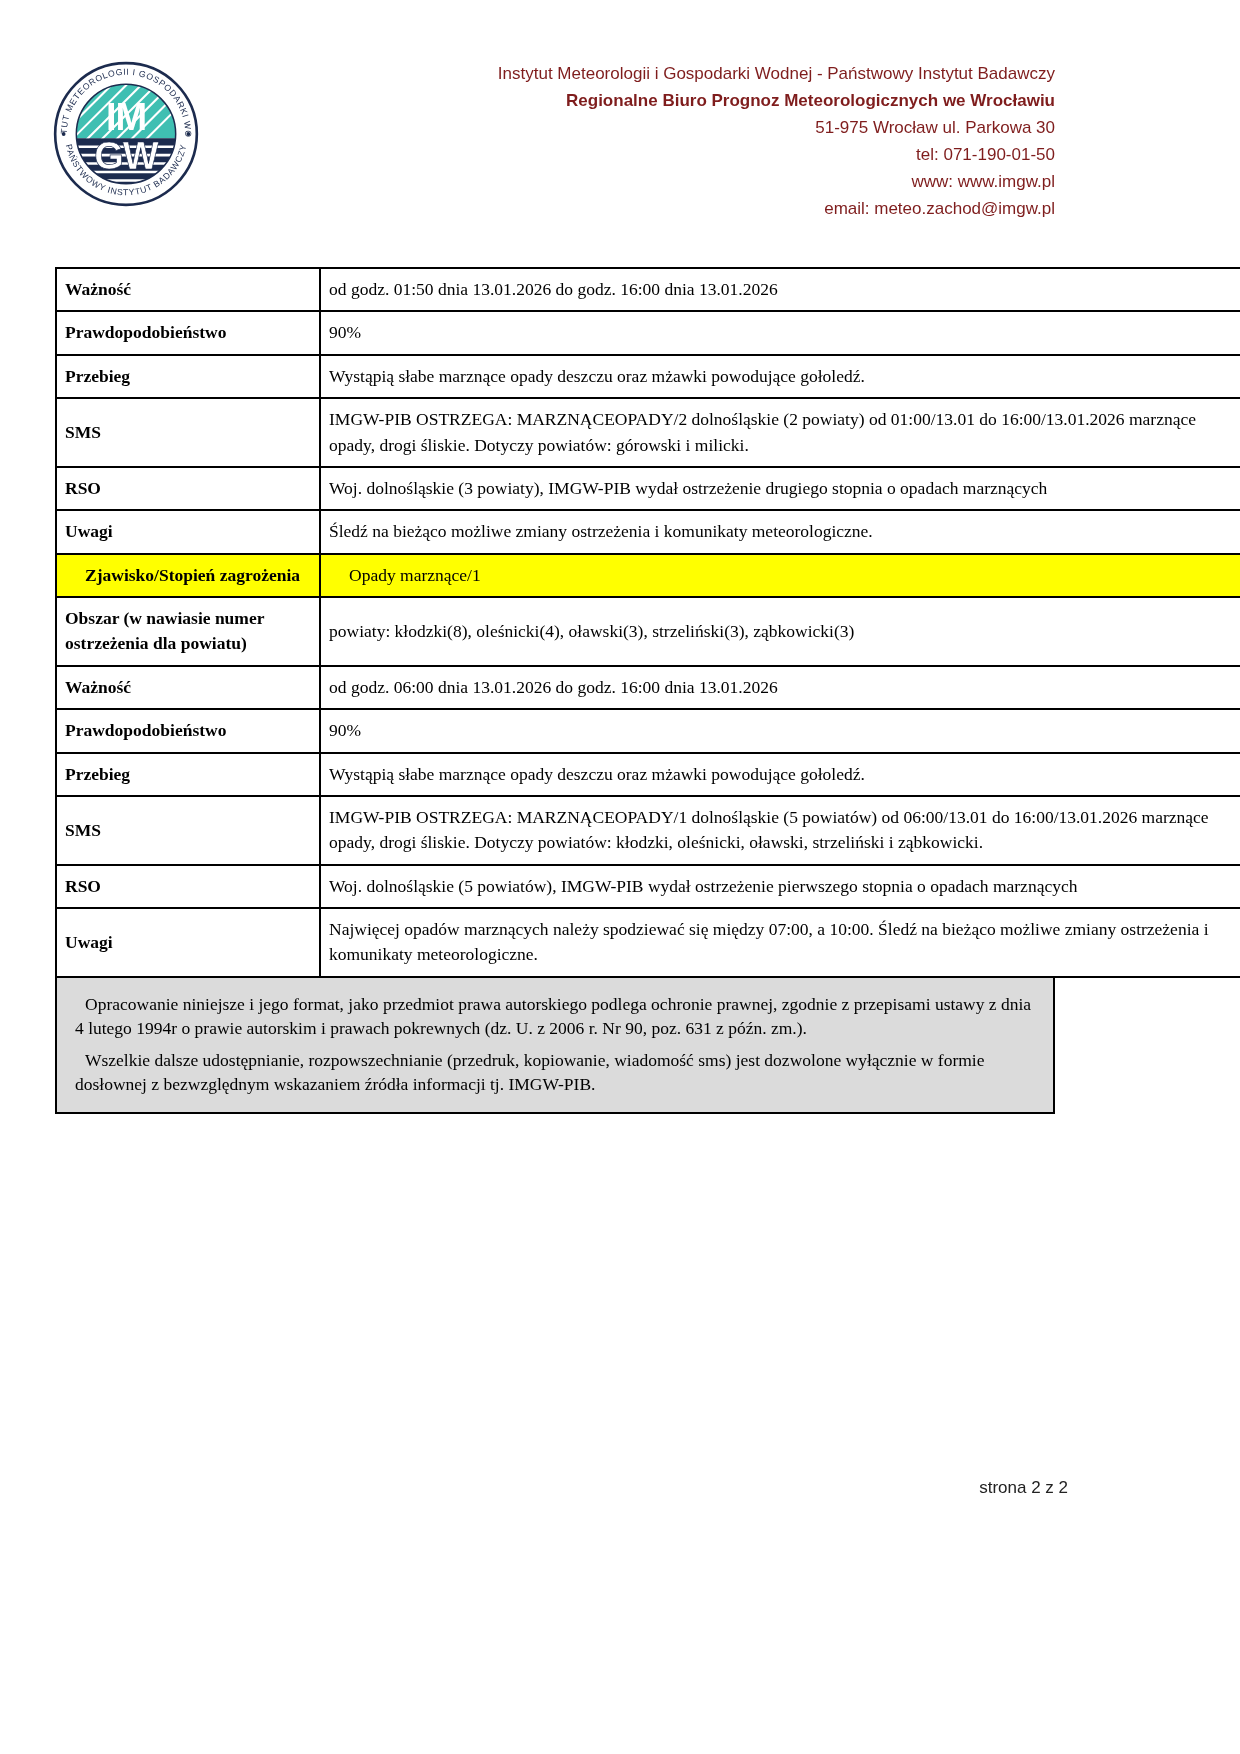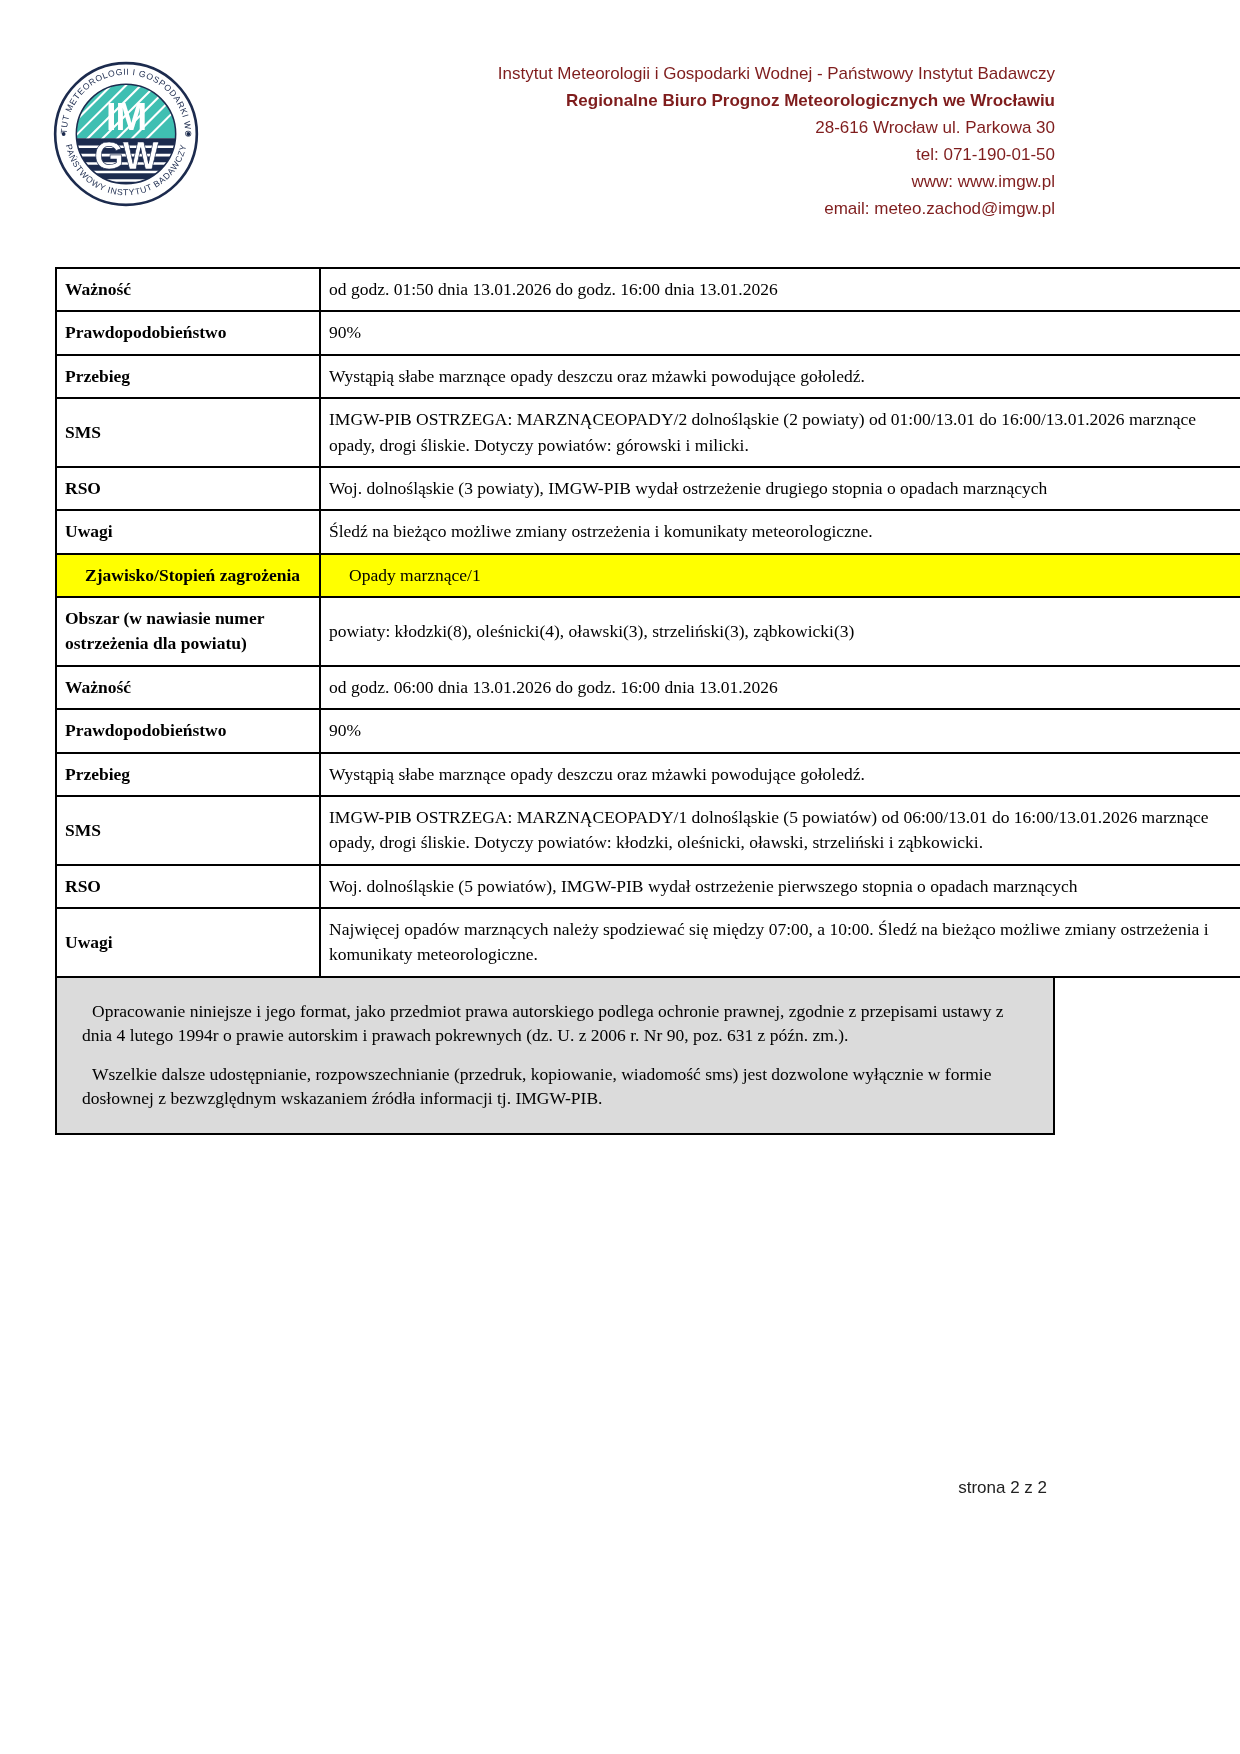--- a/index.html
+++ b/index.html
@@ -63,27 +63,27 @@
   
   .copyright {
     width: 976px;
     border: 2px solid #000000;
     border-top: none;
     background: #dbdbdb;
     padding: 6px 10px 8px 10px;
     font-size: 17.5px;
     line-height: 1.38;
   }
-  .copyright p { margin: 15px; text-indent: 10px; }
+  .copyright p { margin: 8px; text-indent: 10px; }
 
   
   .page-label {
     position: absolute;
     top: 1478px;
-    right: 193px;
+    right: 172px;
     font-family: "Liberation Sans", "DejaVu Sans", sans-serif;
     font-size: 17px;
     color: #222222;
   }
 </style>
 </head>
 <body>
 
 <div class="page">
 
@@ -138,21 +138,21 @@
         <text x="70" y="66" text-anchor="middle" font-family="Liberation Sans, sans-serif" font-weight="bold" font-size="36" fill="#ffffff" letter-spacing="-1">IM</text>
         <text x="70" y="103" text-anchor="middle" font-family="Liberation Sans, sans-serif" font-weight="bold" font-size="36" fill="#ffffff" stroke="#1c2b4e" stroke-width="0.6" letter-spacing="-1">GW</text>
       </g>
       <circle cx="70" cy="70" r="47" fill="none" stroke="#1c2b4e" stroke-width="1.4"></circle>
     </svg>
   </div>
 
   <div class="header-block">
     <div>Instytut Meteorologii i Gospodarki Wodnej - Państwowy Instytut Badawczy</div>
     <div class="office">Regionalne Biuro Prognoz Meteorologicznych we Wrocławiu</div>
-    <div>28-616 Wrocław ul. Parkowa 30</div>
+    <div>51-975 Wrocław ul. Parkowa 30</div>
     <div>tel: 071-190-01-50</div>
     <div>www: www.imgw.pl</div>
     <div>email: meteo.zachod@imgw.pl</div>
   </div>
 
   <div class="content">
     <table class="warnings">
       <tbody>
         <tr>
           <td class="lbl">Ważność</td>

